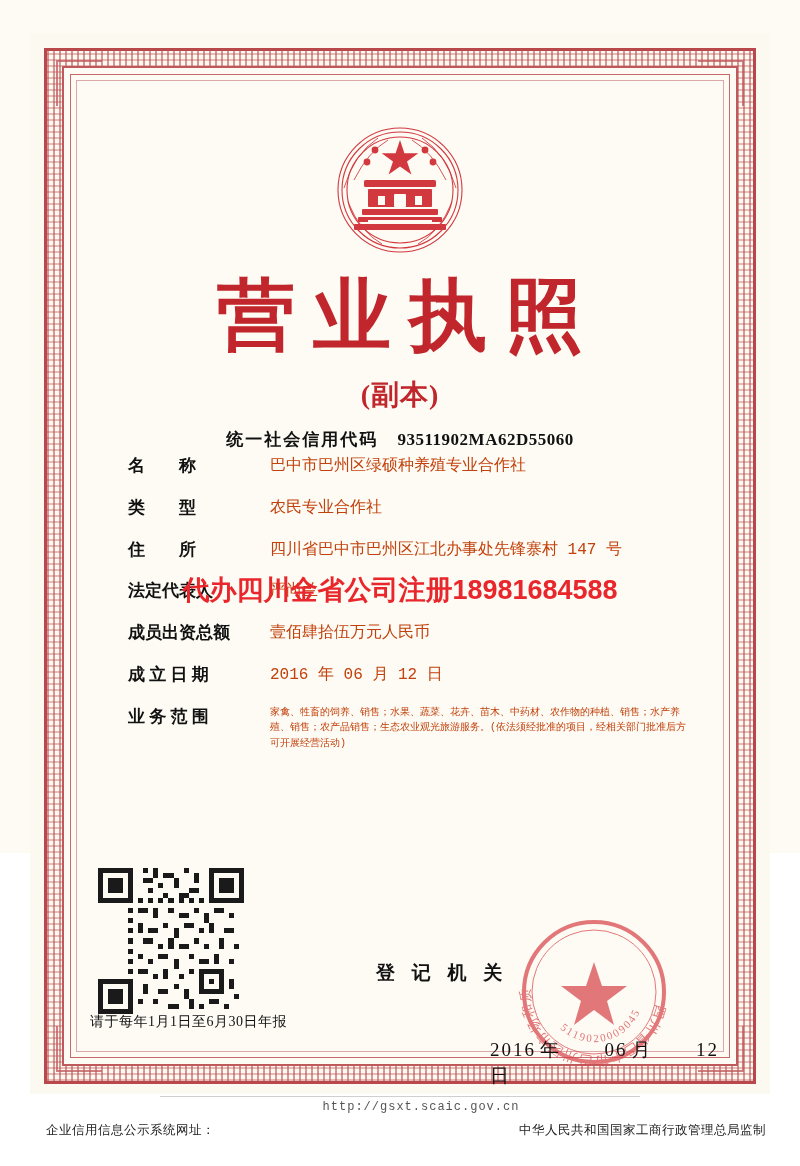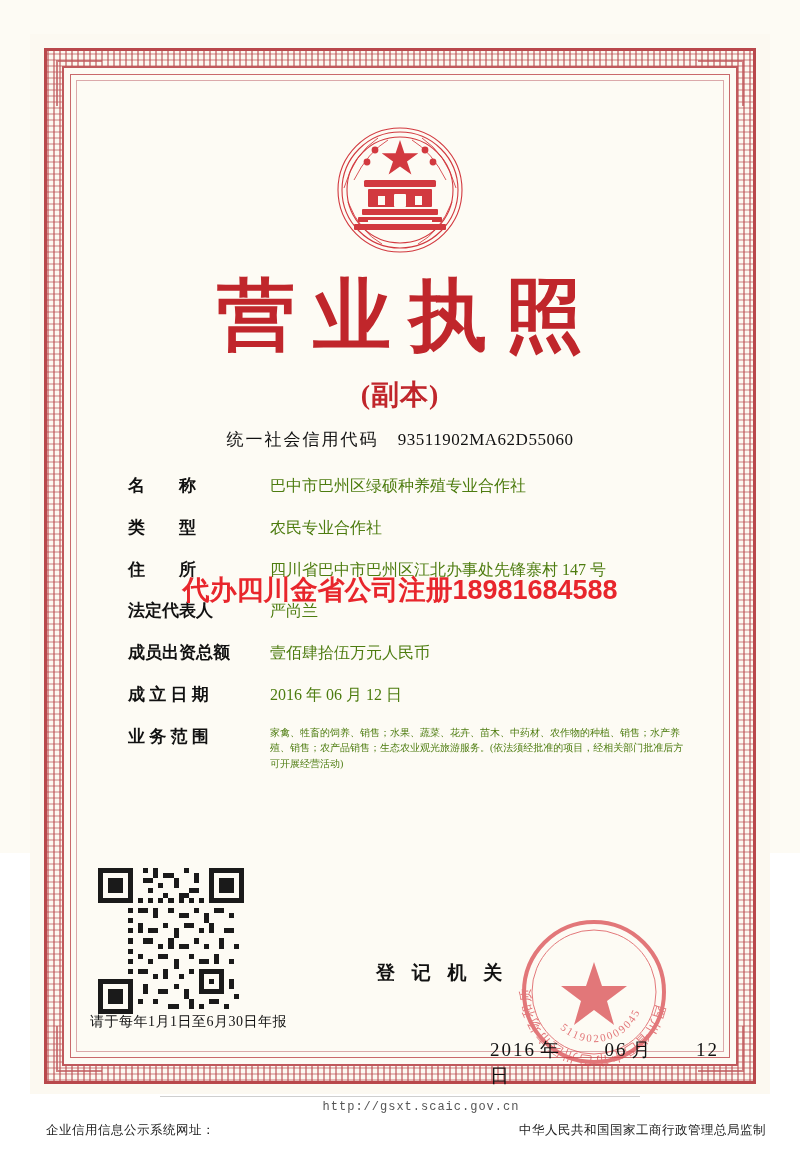--- a/index.html
+++ b/index.html
@@ -127,53 +127,54 @@
     letter-spacing: 1px;
   }
 
   .credit-code {
     position: absolute;
     left: 0; top: 348px;
     width: 100%;
     text-align: center;
     color: #111;
     font-size: 17px;
-    font-weight: normal;
+    font-weight: bold;
     letter-spacing: 1px;
   }
   .credit-code .cc-label { letter-spacing: 2px; margin-right: 14px; }
   .credit-code .cc-value { font-family: "Liberation Serif", serif; letter-spacing: 0.5px; }
 
   
   .fields {
     position: absolute;
-    left: 52px; top: 394px;
+    left: 52px; top: 374px;
     width: 560px;
   }
   .row {
     display: flex;
     align-items: flex-start;
     margin-bottom: 17px;
   }
   .row .lbl {
     width: 136px;
     flex: 0 0 136px;
     font-size: 17px;
     font-weight: bold;
     color: #111;
     letter-spacing: 0;
     display: flex;
     justify-content: space-between;
   }
   .row .val {
     flex: 1;
     font-size: 16px;
-    color: #4d7c0f;
+    color: #c2410c;
     line-height: 1.55;
     padding-left: 6px;
+    font-family: Liberation Mono, monospace;
   }
   .row .val.small { font-size: 10px; }
 
   
   .watermark {
     position: absolute;
     left: 0; top: 546px;
     width: 100%;
     text-align: center;
     font-size: 27px;

